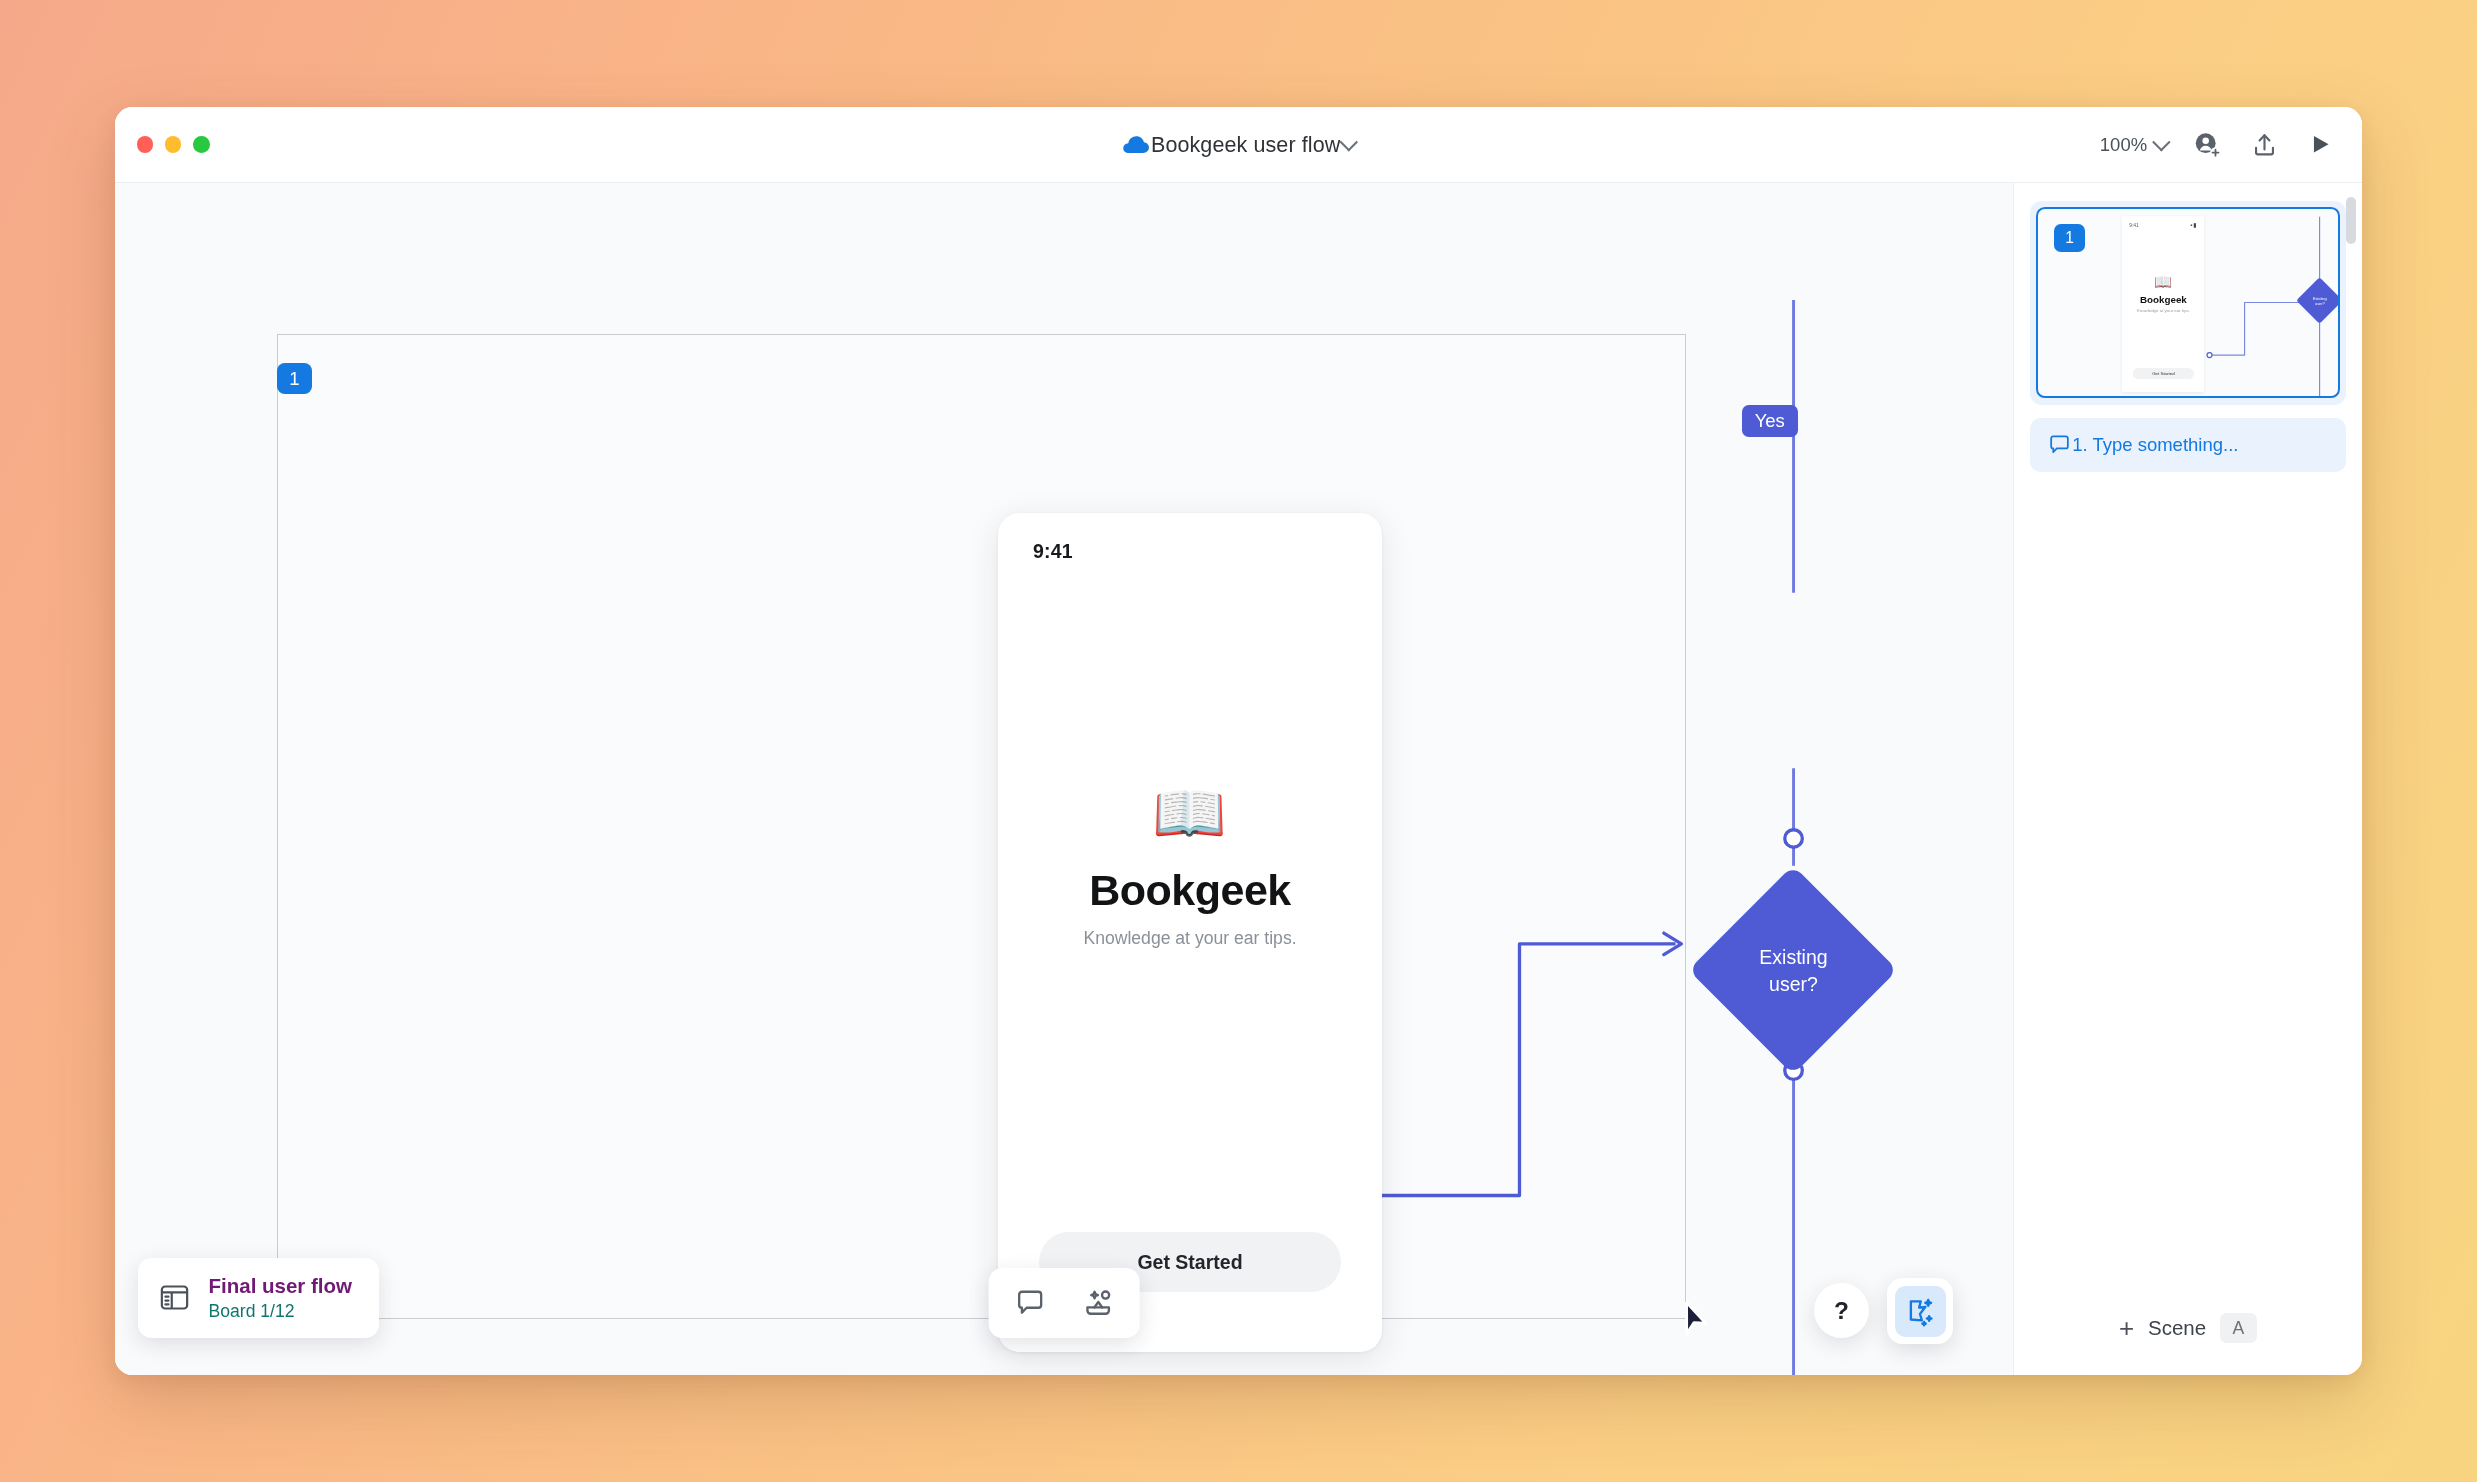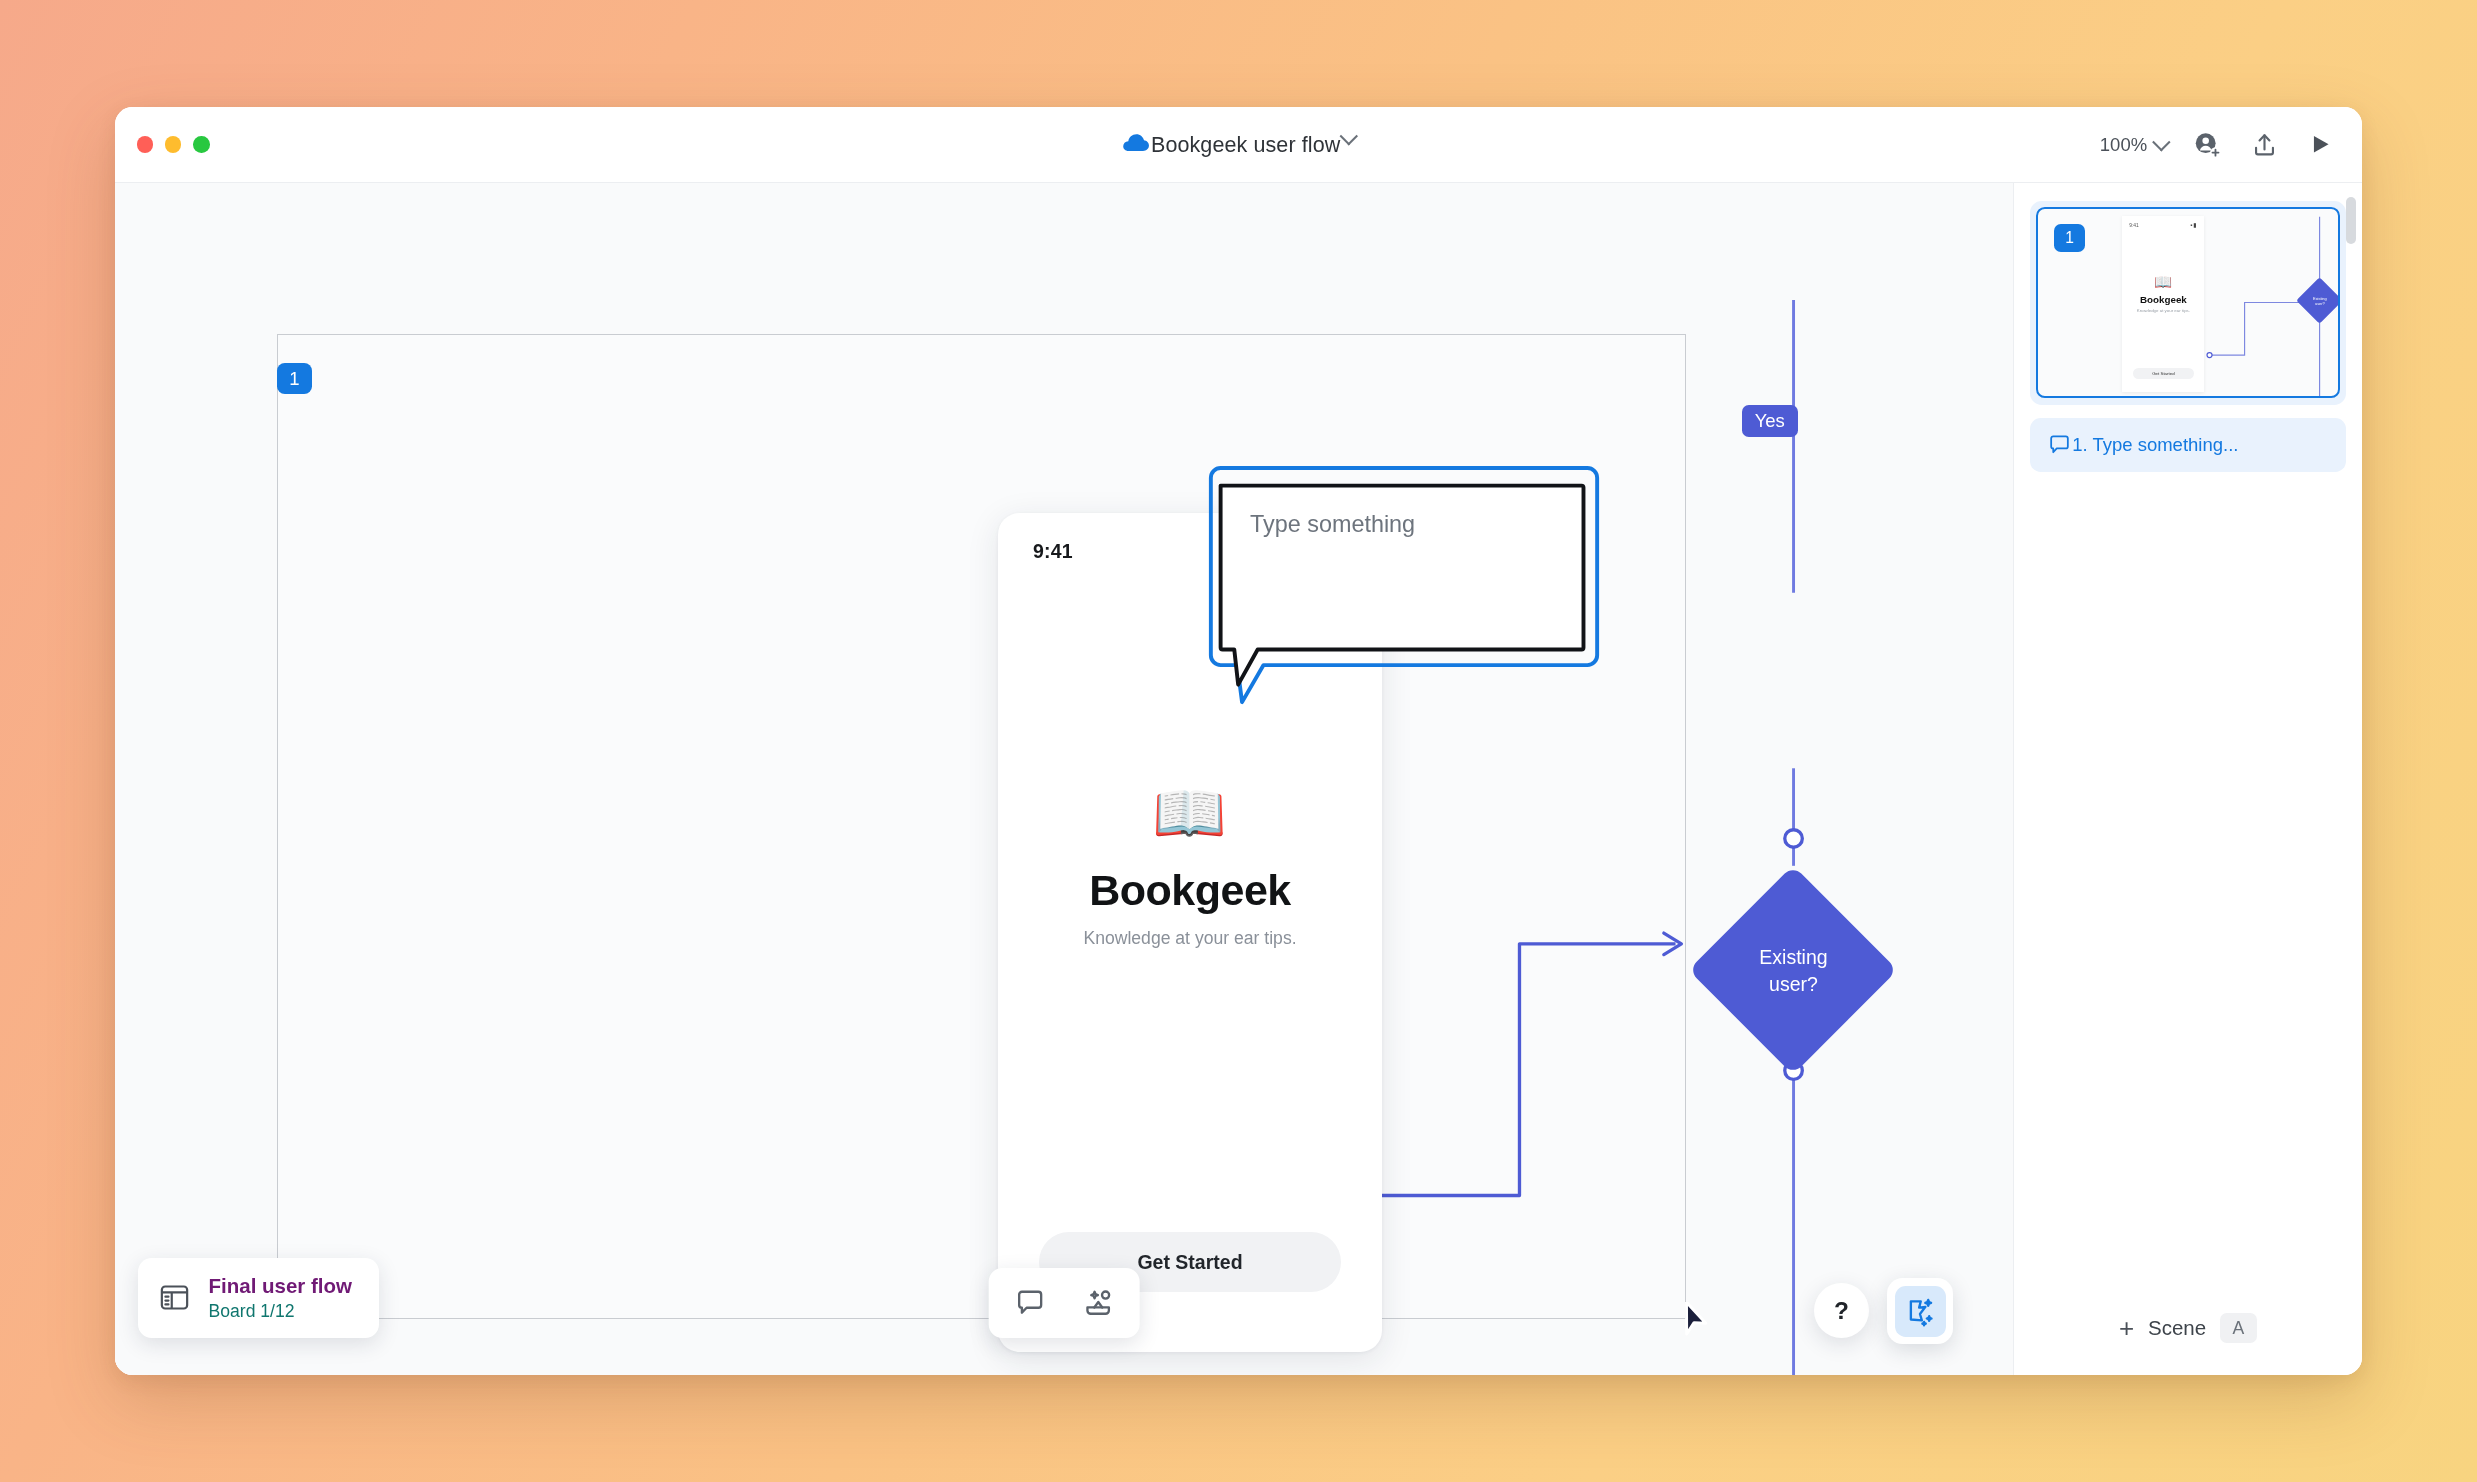--- a/index.html
+++ b/index.html
@@ -35,21 +35,21 @@
   }
   .traffic { display: flex; gap: 11.7px; padding-left: 21.5px; align-items: center; }
   .dot { width: 16.6px; height: 16.6px; border-radius: 50%; }
   .dot.red { background: #ff5f57; }
   .dot.yellow { background: #febc2e; }
   .dot.green { background: #28c840; }
 
   .title-center {
     position: absolute; left: 50%; top: 50%;
     transform: translate(-50%, -50%);
-    display: flex; gap: 2px;
+    display: flex; align-items: center; gap: 2px;
     cursor: default;
   }
   .cloud-icon { width: 27px; height: 19.5px; display: block; }
   .title-text { font-size: 21.5px; color: #2f3338; letter-spacing: 0.1px; }
   .chev { width: 12.7px; height: 12.7px; border-right: 2px solid #6a7179; border-bottom: 2px solid #6a7179;
           transform: rotate(45deg) translate(-2px,-2px); }
 
   .title-right {
     position: absolute; right: 25px; top: 50%; transform: translateY(-50%);
     display: flex; align-items: center; gap: 23.4px;
@@ -370,29 +370,20 @@
       </div>
 
       <div class="diamond-wrap">
         <div class="diamond"></div>
         <div class="diamond-label">
           <span>Existing</span>
           <span>user?</span>
         </div>
       </div>
 
-      <div class="bubble-sel">
-        <svg class="bubble-outline" viewBox="0 0 408 255">
-
-          <path d="M6 14 a10 10 0 0 1 10-10 H392 a10 10 0 0 1 10 10 V196 a10 10 0 0 1 -10 10 H60 L38 244 L33 206 H16 a10 10 0 0 1 -10 -10 Z" fill="none" stroke="#1479e0" stroke-width="4" stroke-linejoin="round"></path>
-
-          <path d="M16 22 H386 a2 2 0 0 1 2 2 V188 a2 2 0 0 1 -2 2 H54 L34 226 L30 190 H18 a2 2 0 0 1 -2 -2 Z" fill="#ffffff" stroke="#111317" stroke-width="4" stroke-linejoin="round"></path>
-        </svg>
-        <div class="bubble-text">Type something</div>
-      </div>
 
       <svg class="cursor" width="33" height="41" viewBox="0 0 34 42">
         <path d="M6 2 L30 19 L18 21 L13 34 Z" fill="#1b1f3b" stroke="#ffffff" stroke-width="3" stroke-linejoin="round" transform="rotate(12 17 19)"></path>
       </svg>
 
       <div class="board-chip">
         <svg width="33" height="33" viewBox="0 0 24 24" fill="none" stroke="#4b5159" stroke-width="1.6">
           <rect x="2.8" y="4" width="18.4" height="16" rx="2.4"></rect>
           <path d="M2.8 8.2h18.4M10 8.2V20"></path>
           <path d="M5.4 11.4h2.2M5.4 14.2h2.2M5.4 17h2.2" stroke-linecap="round"></path>

